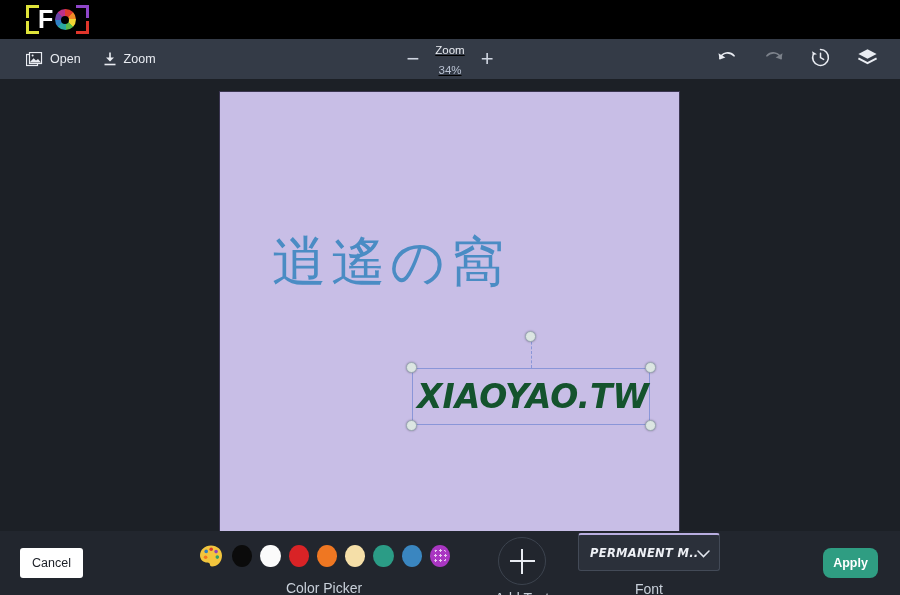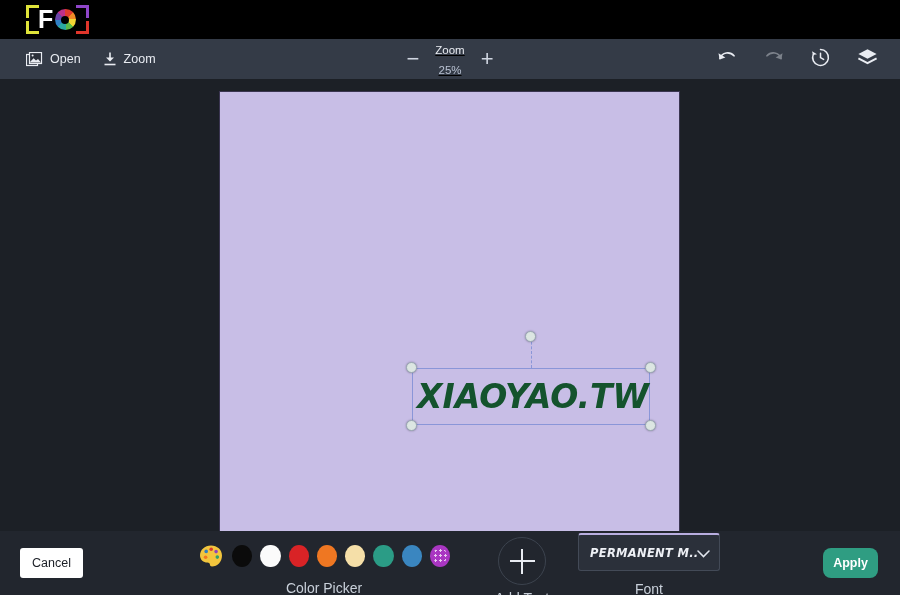--- a/index.html
+++ b/index.html
@@ -218,21 +218,21 @@
           </svg>
         </span>
         <span>Zoom</span>
       </div>
     </div>
 
     <div class="tb-center">
       <span class="zoom-sign">−</span>
       <span class="zoom-labels">
         <span class="zoom-title">Zoom</span><br>
-        <span class="zoom-val">25%</span>
+        <span class="zoom-val">34%</span>
       </span>
       <span class="zoom-sign">+</span>
     </div>
 
     <div class="tb-right">
       <span class="tb-ico">
         <svg width="20" height="16" viewBox="0 0 20 16">
           <path d="M3 9.5 C5 3 13 2.2 17 6.8" fill="none" stroke="#e9ecf2" stroke-width="1.7" stroke-linecap="round"></path>
           <path d="M1.5 4.2 L2.6 10.4 L8.4 8.4 Z" fill="#e9ecf2"></path>
         </svg>
@@ -255,20 +255,21 @@
           <path d="M10.5 1.2 L19.6 6 L10.5 10.8 L1.4 6 Z" fill="#e9ecf2"></path>
           <path d="M1.4 10.3 L10.5 15.1 L19.6 10.3" fill="none" stroke="#e9ecf2" stroke-width="2"></path>
         </svg>
       </span>
     </div>
   </div>
 
   <div class="stage">
     <div class="canvas" style="background: rgb(200, 190, 230);">
 
+      <div class="cjk-text" style="color: rgb(74, 140, 196);">逍遙の窩</div>
 
       <div class="sel-obj">
         <div class="sel-box"></div>
         <div class="rot-line"></div>
         <div class="sel-text" style="color: #14532d;">XIAOYAO.TW</div>
         <span class="hdl hdl-rot"></span>
         <span class="hdl hdl-tl"></span>
         <span class="hdl hdl-tr"></span>
         <span class="hdl hdl-bl"></span>
         <span class="hdl hdl-br"></span>

